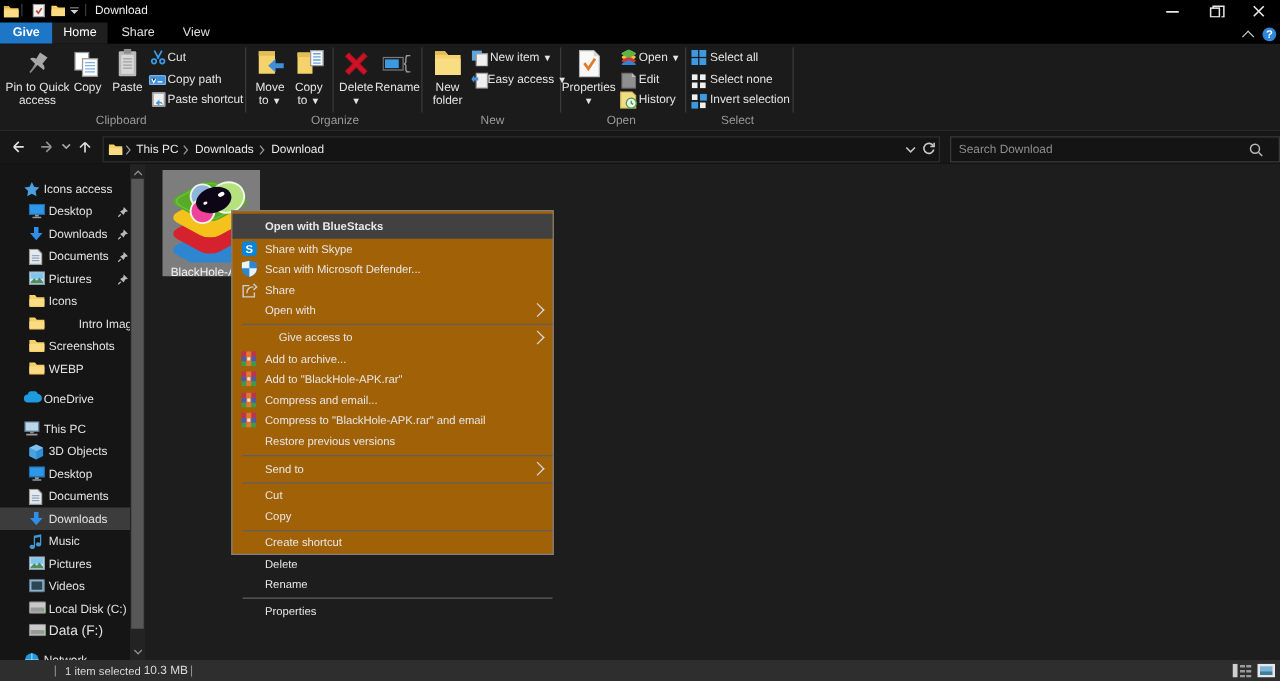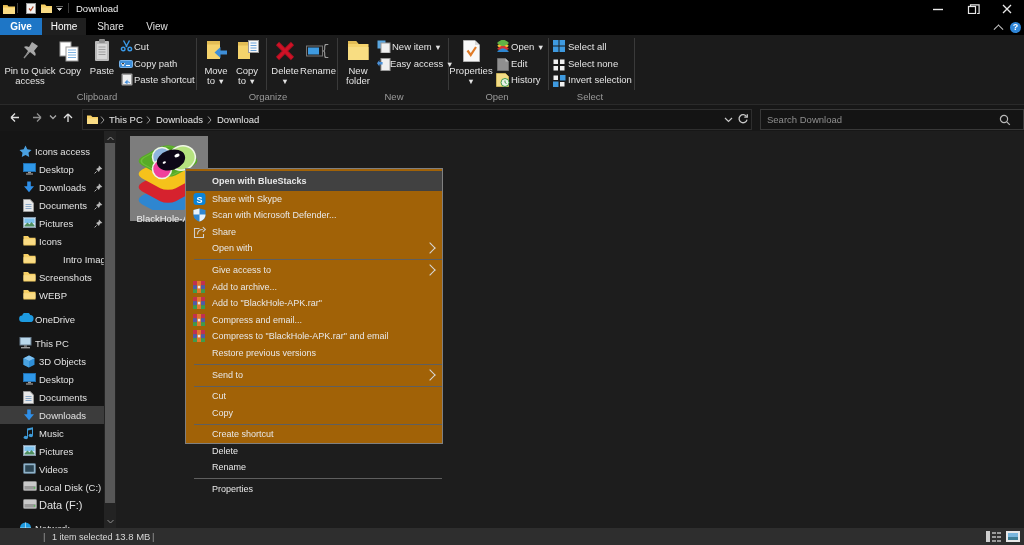--- a/index.html
+++ b/index.html
@@ -459,21 +459,21 @@
     <div class="mi" style="top:46px;">Scan with Microsoft Defender...</div>
     <svg class="mic" style="top:63px" width="14" height="13">
       <path d="M6.5 3 H1.5 V12 H10.5 V8.5" stroke="#d0d0d0" stroke-width="1.1" fill="none"></path>
       <path d="M4.5 9 C4.5 5.5 6.8 4 9.8 4" stroke="#d0d0d0" stroke-width="1.1" fill="none"></path>
       <path d="M9.8 1.6 L12.4 4 L9.8 6.4" stroke="#d0d0d0" stroke-width="1.1" fill="none"></path>
     </svg>
     <div class="mi" style="top:63px;">Share</div>
     <div class="mi" style="top:79px;">Open with</div>
     <div class="arr" style="top:79px;"></div>
     <div class="msep" style="top:90px;"></div>
-    <div class="mi" style="top:101px;">Give access to</div>
+    <div class="mi" style="top:101px;margin-left:11px;">Give access to</div>
     <div class="arr" style="top:101px;"></div>
     <svg class="mic rar" style="top:118px" width="12" height="12">
           <rect x="0" y="0" width="12" height="4.2" fill="#c2314e"></rect>
           <rect x="0" y="4.2" width="12" height="4" fill="#4f5ba8"></rect>
           <rect x="0" y="8.2" width="12" height="3.8" fill="#3f9b4c"></rect>
           <rect x="4" y="0" width="4" height="12" fill="#e0772f"></rect>
           <rect x="4.8" y="4.8" width="2.4" height="2.6" fill="#e8e8e8"></rect>
         </svg>
     <div class="mi" style="top:118px;">Add to archive...</div>
     <svg class="mic rar" style="top:134px" width="12" height="12">
@@ -513,21 +513,21 @@
     <div class="mi" style="top:298px;">Rename</div>
     <div class="msep" style="top:309px;"></div>
     <div class="mi" style="top:320px;">Properties</div>
   </div>
 </div>
 
 <div class="a" id="status" style="left:0;top:528px;width:1024px;height:17px;background:#2e2e2e;">
   <div class="a" style="left:9px;top:4px;color:#d8d8d8;font-size:9.5px;line-height:10px;white-space:nowrap;margin-top:32px;">1 item</div>
   <div class="a" style="left:43px;top:4px;color:#9a9a9a;font-size:9.5px;line-height:10px;">|</div>
   <div class="a" style="left:52px;top:4px;color:#d8d8d8;font-size:9px;line-height:10px;white-space:nowrap;">1 item selected</div>
-  <div class="a" style="left:115px;top:4px;color:#d8d8d8;font-size:9.5px;line-height:10px;white-space:nowrap;">13.8 MB</div>
+  <div class="a" style="left:115px;top:4px;color:#d8d8d8;font-size:9.5px;line-height:10px;white-space:nowrap;">10.3 MB</div>
   <div class="a" style="left:152px;top:4px;color:#9a9a9a;font-size:9.5px;line-height:10px;">|</div>
   <svg class="a" style="left:986px;top:3px" width="34" height="11">
     <rect x="0" y="0" width="4" height="11" fill="#cfcfcf"></rect>
     <rect x="6" y="1" width="4" height="2" fill="#9a9a9a"></rect>
         <rect x="11" y="1" width="4" height="2" fill="#9a9a9a"></rect>
     <rect x="6" y="5" width="4" height="2" fill="#9a9a9a"></rect>
         <rect x="11" y="5" width="4" height="2" fill="#9a9a9a"></rect>
     <rect x="6" y="9" width="4" height="2" fill="#9a9a9a"></rect>
         <rect x="11" y="9" width="4" height="2" fill="#9a9a9a"></rect>
     <rect x="20" y="0" width="14" height="11" fill="#e8e8e8"></rect>

